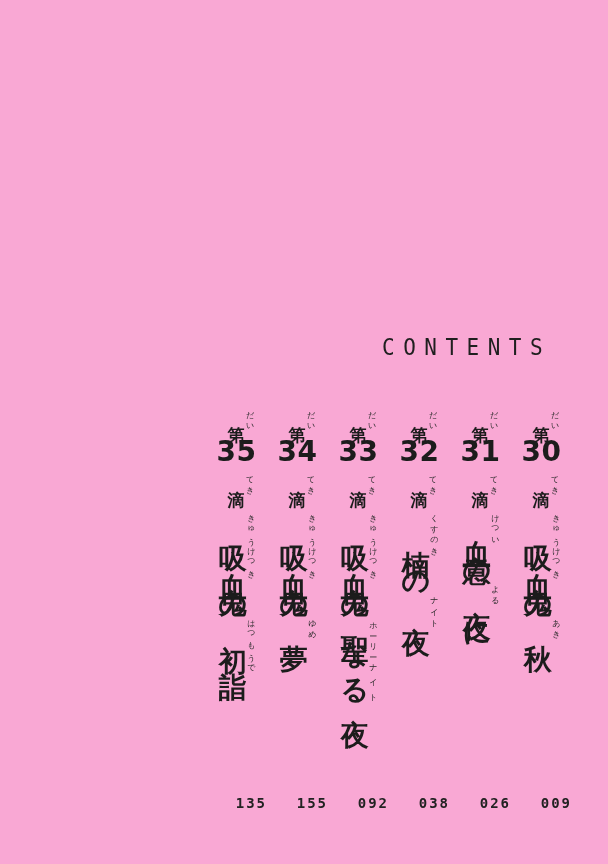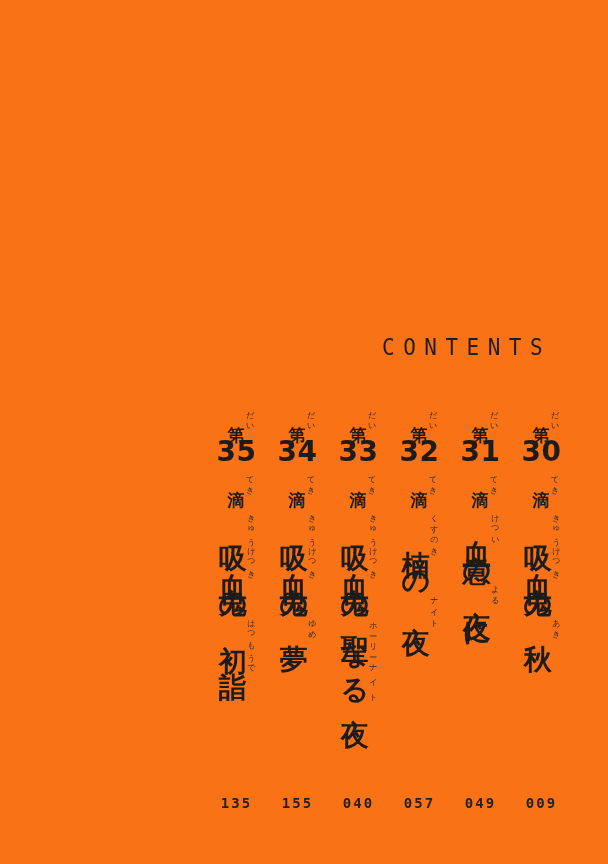--- a/index.html
+++ b/index.html
@@ -4,21 +4,21 @@
 <style>
   html, body {
     margin: 0;
     padding: 0;
     background: #ffffff;
   }
   .page {
     position: relative;
     width: 608px;
     height: 864px;
-    background: #f97316;
+    background: #f9a8d4;
     overflow: hidden;
     font-family: "DejaVu Sans", sans-serif;
     color: #1d1d1d;
   }
   
   .contents-heading {
     position: absolute;
     top: 334px;
     left: 382px;
     font-family: "DejaVu Sans Mono", monospace;
@@ -82,21 +82,21 @@
   .page-number-row {
     position: absolute;
     top: 795px;
     left: 206px;
     width: 366px;
     display: flex;
     flex-direction: row-reverse;
   }
   .page-number-cell {
     width: 61px;
-    text-align: center;
+    text-align: right;
     font-family: "DejaVu Sans Mono", monospace;
     font-size: 14px;
     font-weight: 700;
     letter-spacing: 2px;
     color: #222222;
   }
 </style>
 </head>
 <body>
 
@@ -125,19 +125,19 @@
         <div class="v title"><ruby><span>吸</span><rt>きゅう</rt></ruby><ruby><span>血</span><rt>けつ</rt></ruby><ruby><span>鬼</span><rt>き</rt></ruby><ruby><span>の</span><rt></rt></ruby><ruby><span>夢</span><rt>ゆめ</rt></ruby></div>
       </div>
       <div class="toc-column">
         <div class="v header"><ruby><span>第</span><rt>だい</rt></ruby><span class="num">35</span><ruby><span>滴</span><rt>てき</rt></ruby></div>
         <div class="v title"><ruby><span>吸</span><rt>きゅう</rt></ruby><ruby><span>血</span><rt>けつ</rt></ruby><ruby><span>鬼</span><rt>き</rt></ruby><ruby><span>の</span><rt></rt></ruby><ruby><span>初</span><rt>はつ</rt></ruby><ruby><span>詣</span><rt>もうで</rt></ruby></div>
       </div>
     </div>
 
   <div class="page-number-row">
       <div class="page-number-cell">009</div>
-      <div class="page-number-cell">049</div>
-      <div class="page-number-cell">057</div>
-      <div class="page-number-cell">040</div>
+      <div class="page-number-cell">026</div>
+      <div class="page-number-cell">038</div>
+      <div class="page-number-cell">092</div>
       <div class="page-number-cell">155</div>
       <div class="page-number-cell">135</div>
     </div>
 </div>
 
 </body></html>

